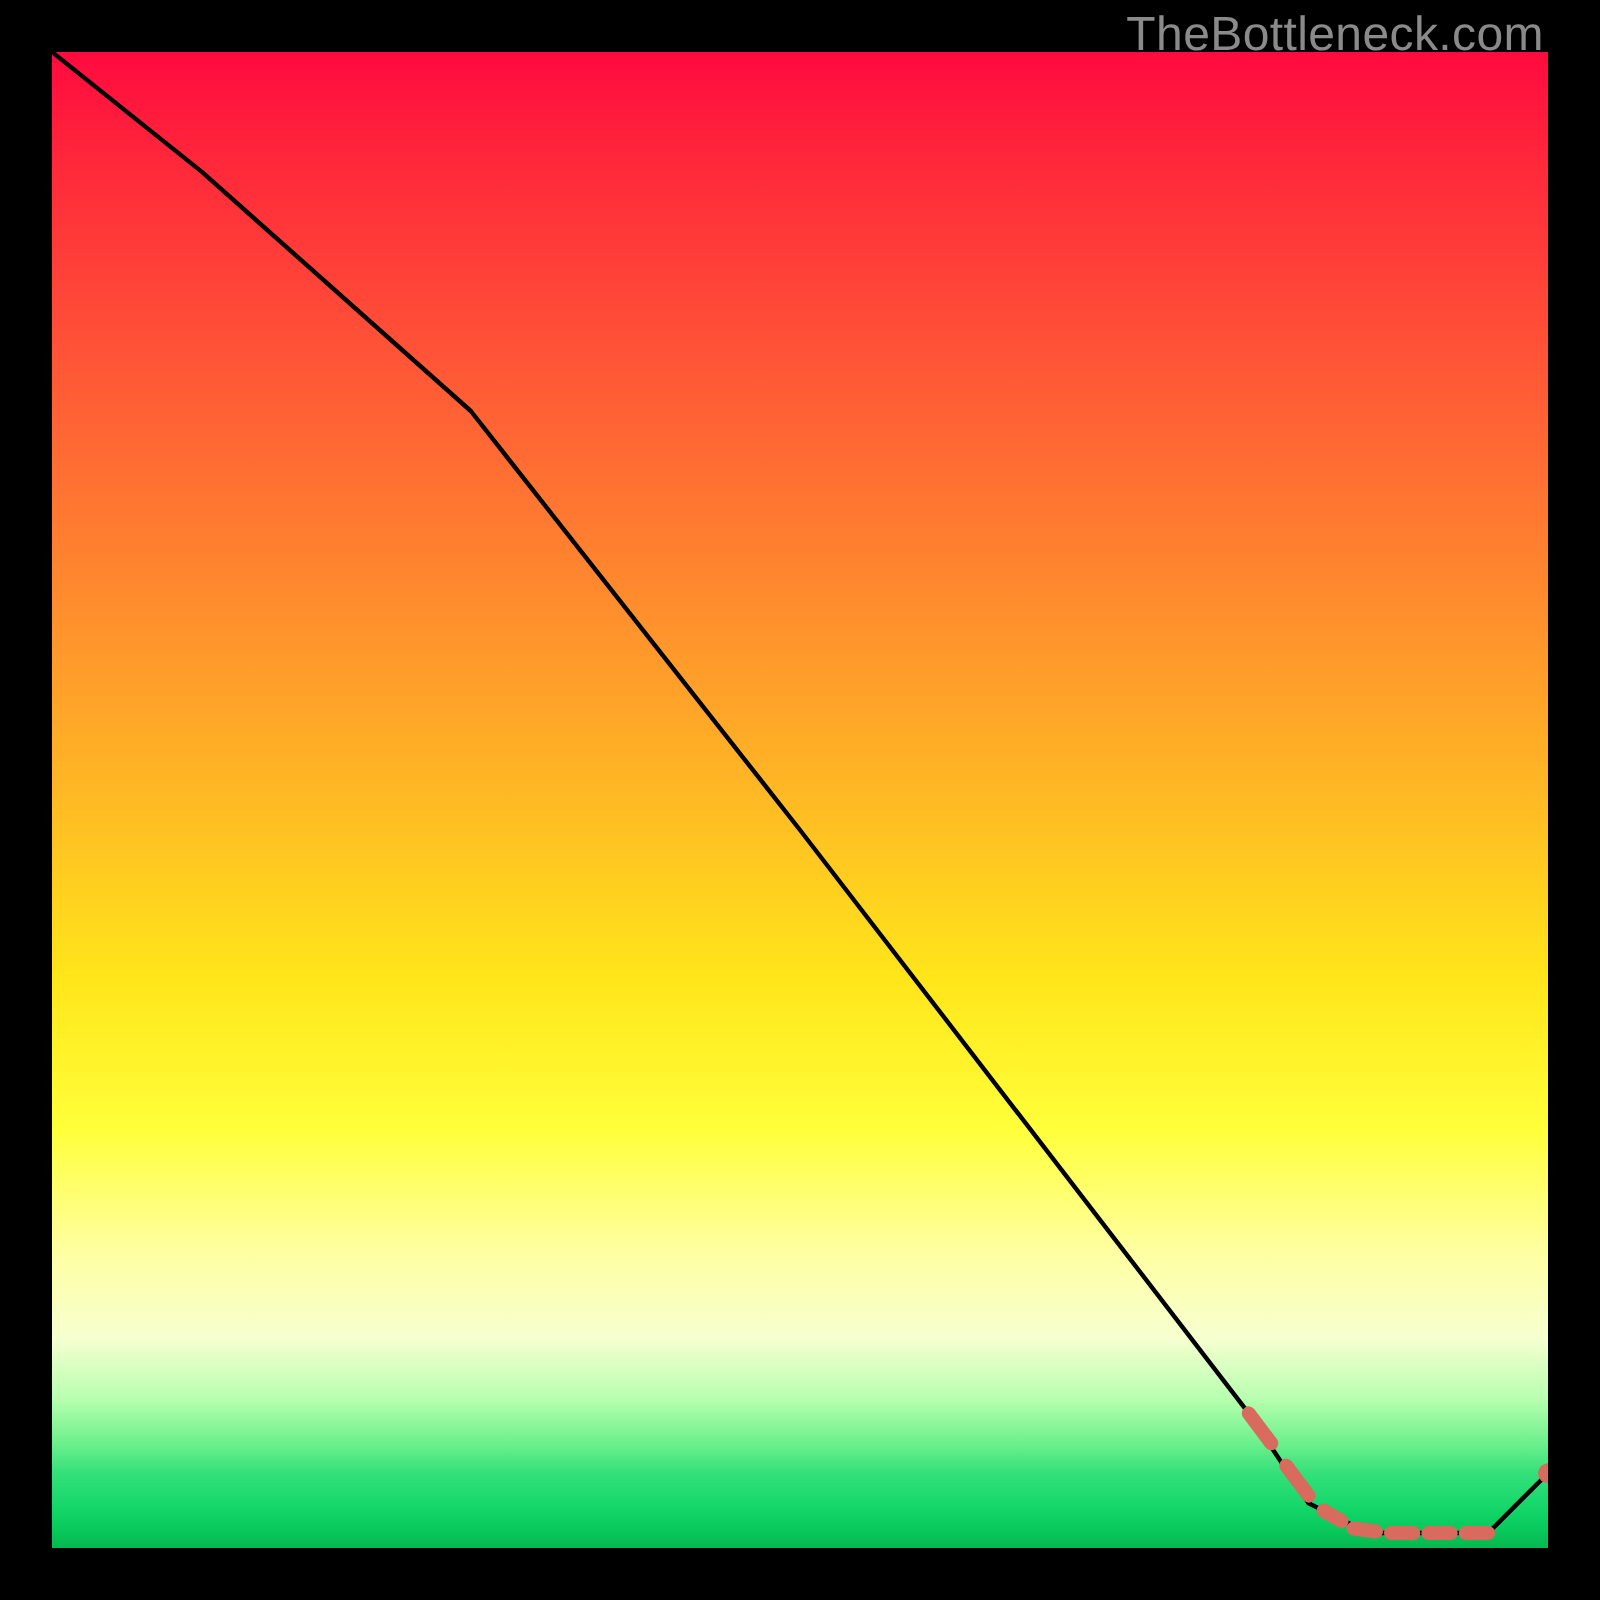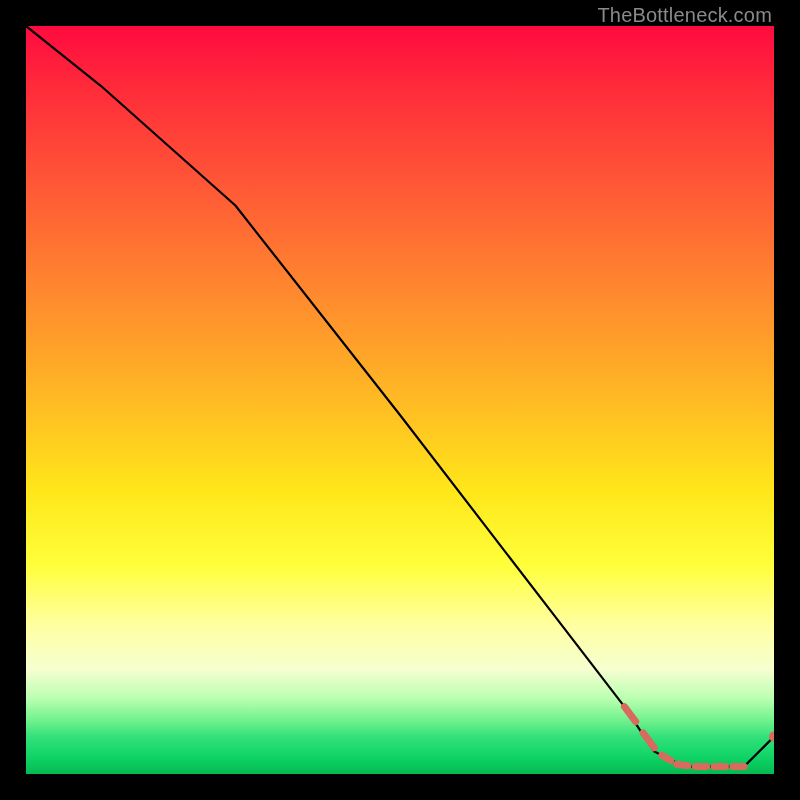--- a/index.html
+++ b/index.html
@@ -41,21 +41,21 @@
       #18d86c 97%,
       #0acc5e 98.5%,
       #06b850 100%
     );
   }
   .watermark {
     position: absolute;
     top: 4px;
     right: 28px;
     color: #8a8a8a;
-    font-size: 20px;
+    font-size: 24px;
     letter-spacing: 0.2px;
     user-select: none;
   }
   svg.overlay {
     position: absolute;
     left: 0;
     top: 0;
     width: 748px;
     height: 748px;
   }

